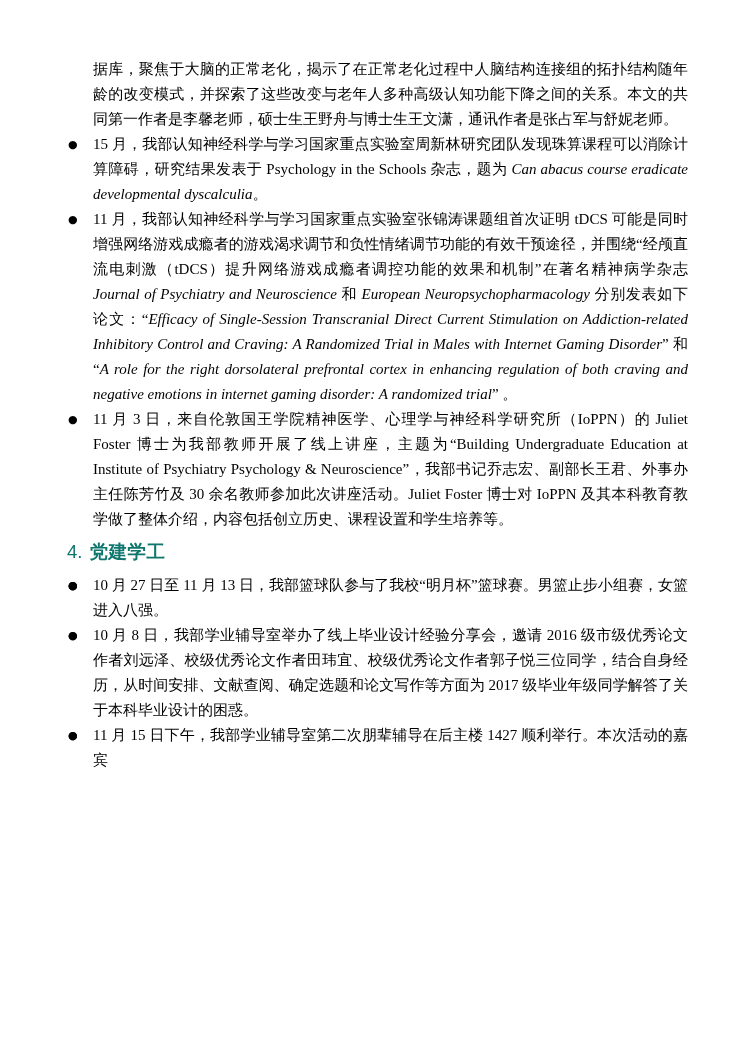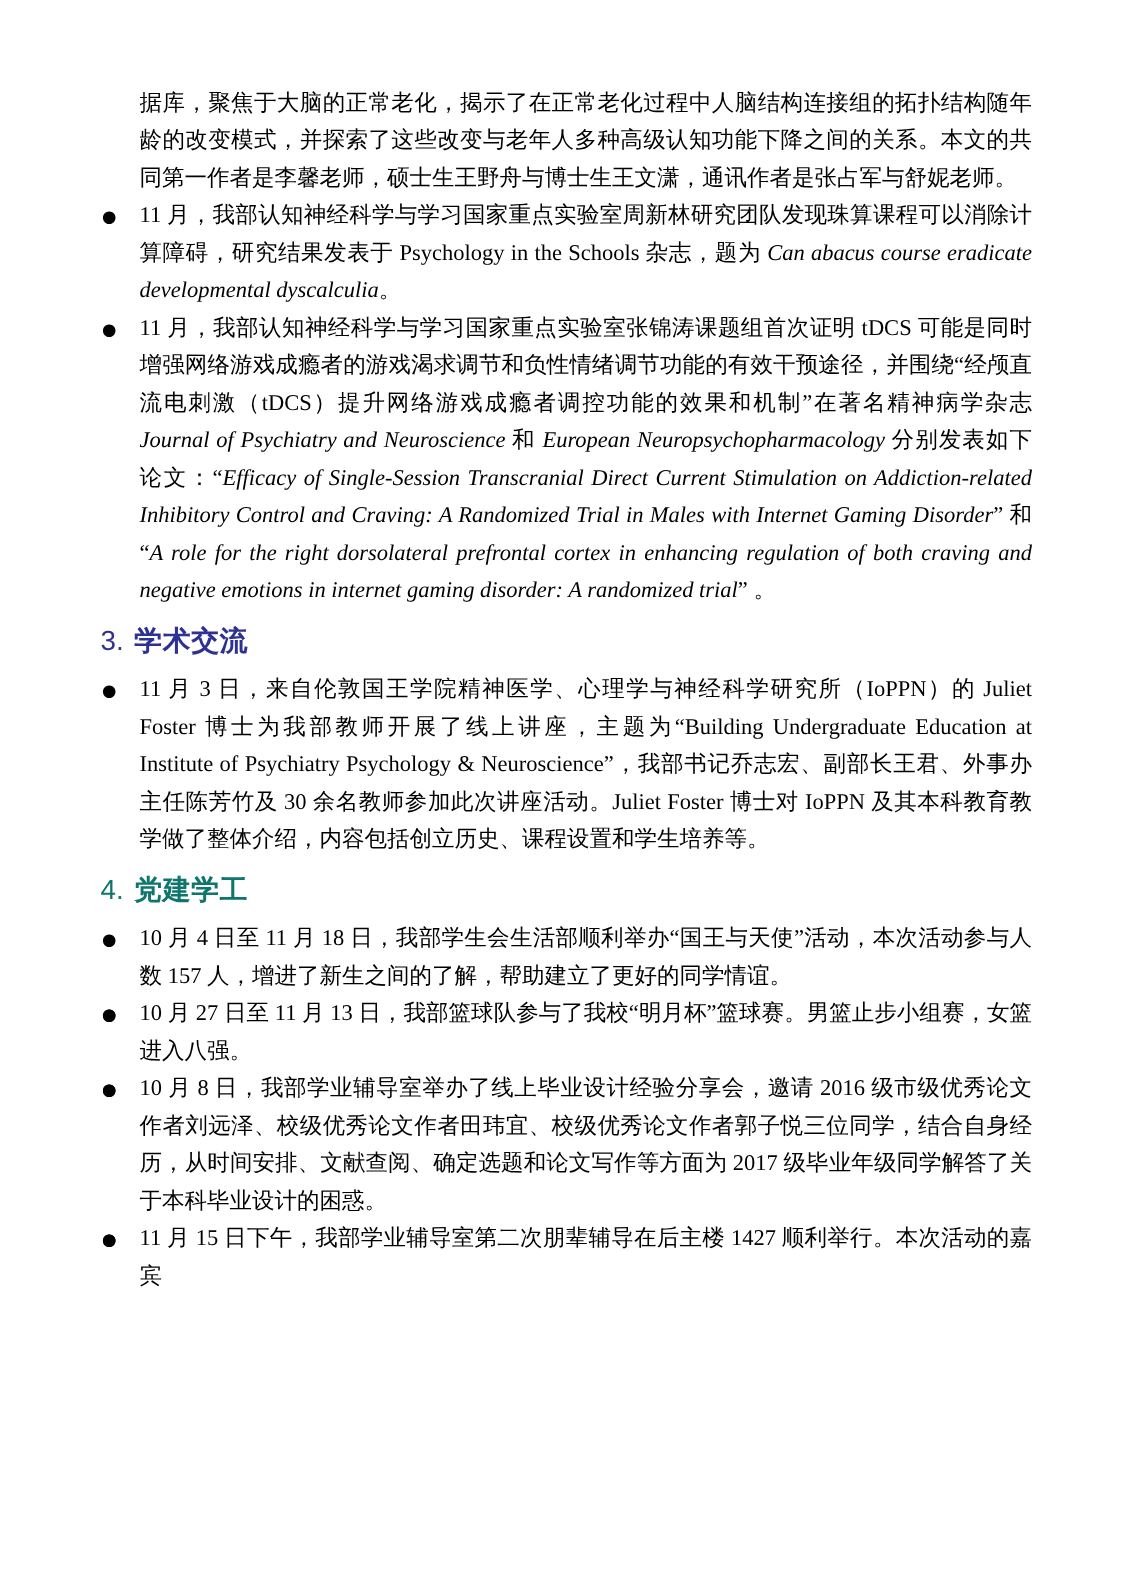--- a/index.html
+++ b/index.html
@@ -37,26 +37,25 @@
     letter-spacing: 0.5px;
   }
   .heading-number { font-weight: 400; margin-right: 7px; letter-spacing: 0; }
 </style>
 </head>
 <body>
 
 <div class="page" style="background: rgb(255, 255, 255);">
   <main class="content" id="blocks-host">
       <div class="para continuation"><span class="para-text"><span>据库，聚焦于大脑的正常老化，揭示了在正常老化过程中人脑结构连接组的拓扑结构随年龄的改变模式，并探索了这些改变与老年人多种高级认知功能下降之间的关系。本文的共同第一作者是李馨老师，硕士生王野舟与博士生王文潇，通讯作者是张占军与舒妮老师。</span></span></div>
-      <div class="para bullet"><span class="marker">●</span><span class="para-text"><span>11 月，我部认知神经科学与学习国家重点实验室周新林研究团队发现珠算课程可以消除计算障碍，研究结果发表于 Psychology in the Schools 杂志，题为 </span><span class="latin-italic">Can abacus course eradicate developmental dyscalculia</span><span>。</span></span></div>
+      <div class="para bullet"><span class="marker">●</span><span class="para-text"><span>15 月，我部认知神经科学与学习国家重点实验室周新林研究团队发现珠算课程可以消除计算障碍，研究结果发表于 Psychology in the Schools 杂志，题为 </span><span class="latin-italic">Can abacus course eradicate developmental dyscalculia</span><span>。</span></span></div>
       <div class="para bullet"><span class="marker">●</span><span class="para-text"><span>11 月，我部认知神经科学与学习国家重点实验室张锦涛课题组首次证明 tDCS 可能是同时增强网络游戏成瘾者的游戏渴求调节和负性情绪调节功能的有效干预途径，并围绕“经颅直流电刺激（tDCS）提升网络游戏成瘾者调控功能的效果和机制”在著名精神病学杂志 </span><span class="latin-italic">Journal of Psychiatry and Neuroscience</span><span> 和 </span><span class="latin-italic">European Neuropsychopharmacology</span><span> 分别发表如下论文：“</span><span class="latin-italic">Efficacy of Single-Session Transcranial Direct Current Stimulation on Addiction-related Inhibitory Control and Craving: A Randomized Trial in Males with Internet Gaming Disorder</span><span>” 和 “</span><span class="latin-italic">A role for the right dorsolateral prefrontal cortex in enhancing regulation of both craving and negative emotions in internet gaming disorder: A randomized trial</span><span>” 。</span></span></div>
-      <h2 class="section-heading" style="color: rgb(46, 49, 146);"><span class="heading-number">3.</span><span class="heading-title">学术交流</span></h2>
       <div class="para bullet"><span class="marker">●</span><span class="para-text"><span>11 月 3 日，来自伦敦国王学院精神医学、心理学与神经科学研究所（IoPPN）的 Juliet Foster 博士为我部教师开展了线上讲座，主题为“Building Undergraduate Education at Institute of Psychiatry Psychology &amp; Neuroscience”，我部书记乔志宏、副部长王君、外事办主任陈芳竹及 30 余名教师参加此次讲座活动。Juliet Foster 博士对 IoPPN 及其本科教育教学做了整体介绍，内容包括创立历史、课程设置和学生培养等。</span></span></div>
       <h2 class="section-heading" style="color: #0f766e;"><span class="heading-number">4.</span><span class="heading-title">党建学工</span></h2>
-      <div class="para bullet"><span class="marker">●</span><span class="para-text"><span>10 月 4 日至 11 月 18 日，我部学生会生活部顺利举办“国王与天使”活动，本次活动参与人数 157 人，增进了新生之间的了解，帮助建立了更好的同学情谊。</span></span></div>
+      <div class="para bullet"><span class="marker">●</span></div>
       <div class="para bullet"><span class="marker">●</span></div>
       <div class="para bullet"><span class="marker">●</span><span class="para-text"><span>10 月 27 日至 11 月 13 日，我部篮球队参与了我校“明月杯”篮球赛。男篮止步小组赛，女篮进入八强。</span></span></div>
       <div class="para bullet"><span class="marker">●</span></div>
       <div class="para bullet"><span class="marker">●</span><span class="para-text"><span>10 月 8 日，我部学业辅导室举办了线上毕业设计经验分享会，邀请 2016 级市级优秀论文作者刘远泽、校级优秀论文作者田玮宜、校级优秀论文作者郭子悦三位同学，结合自身经历，从时间安排、文献查阅、确定选题和论文写作等方面为 2017 级毕业年级同学解答了关于本科毕业设计的困惑。</span></span></div>
       <div class="para bullet"><span class="marker">●</span></div>
       <div class="para bullet"><span class="marker">●</span><span class="para-text"><span>11 月 15 日下午，我部学业辅导室第二次朋辈辅导在后主楼 1427 顺利举行。本次活动的嘉宾</span></span></div>
     </main>
 </div>
 
 </body></html>

